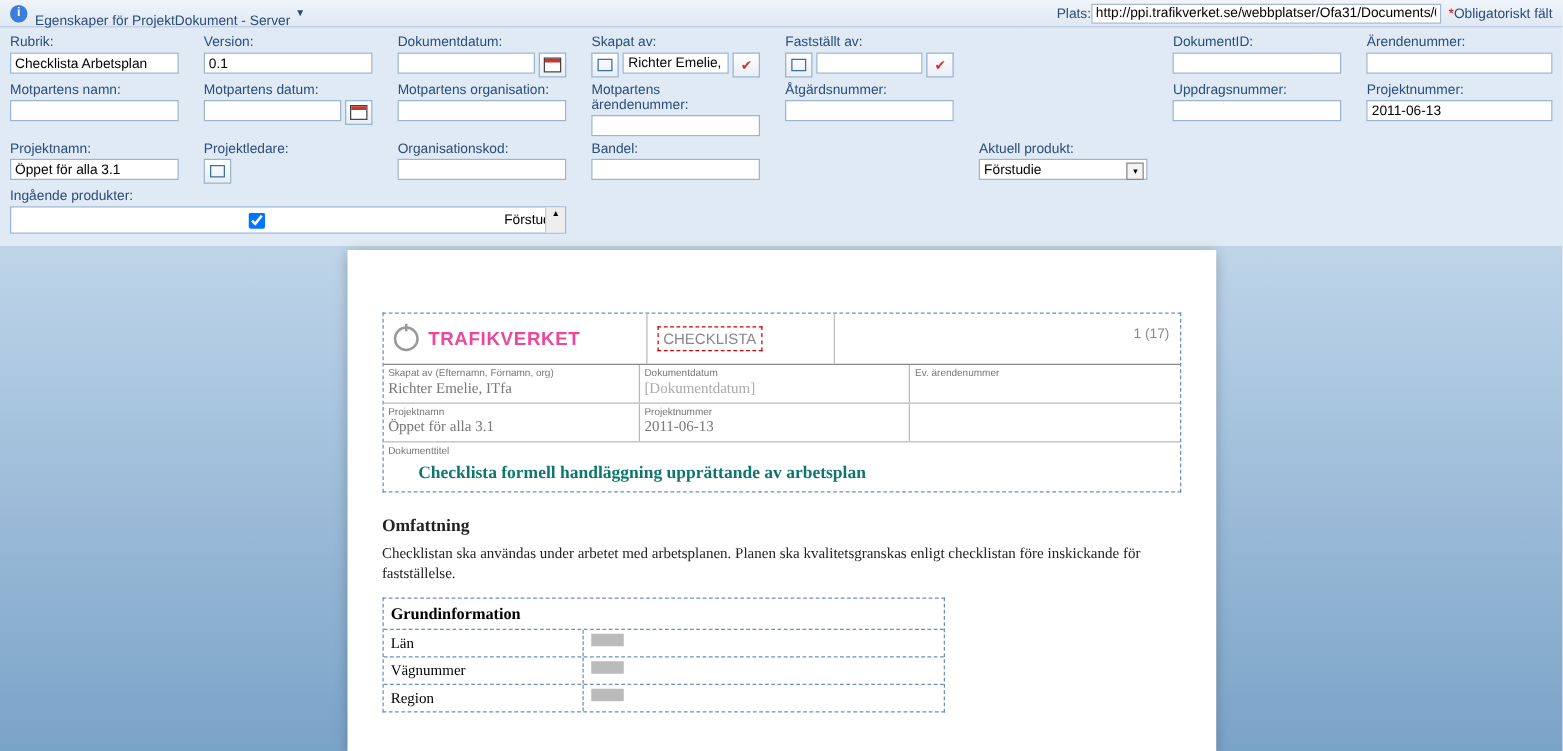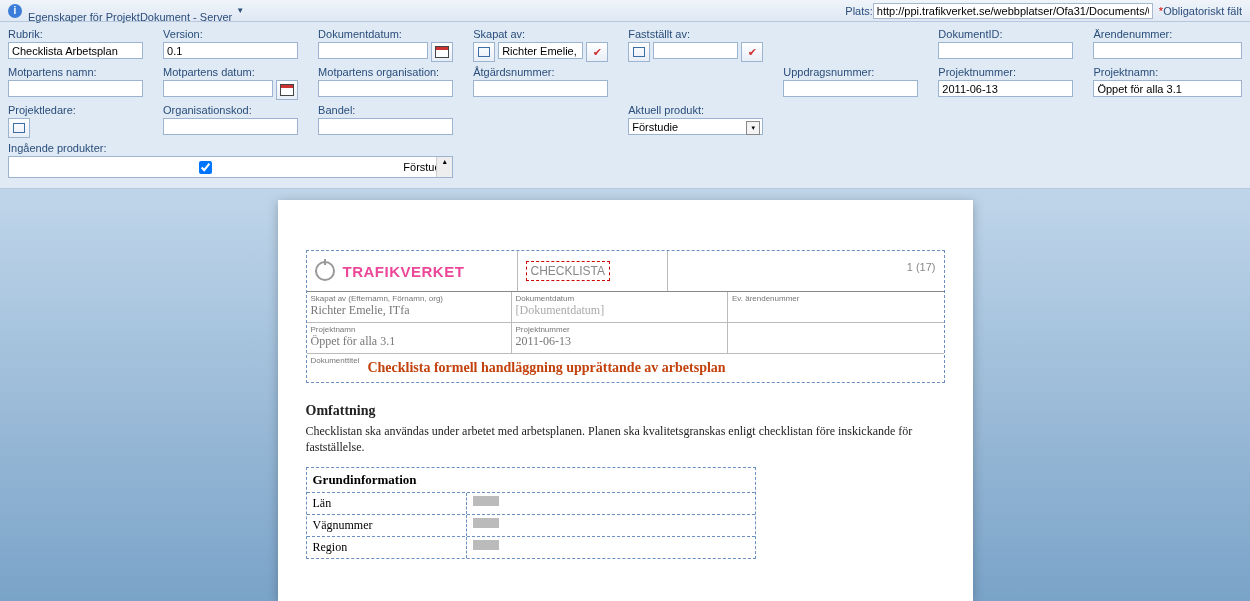--- a/index.html
+++ b/index.html
@@ -191,22 +191,23 @@
   .dh-row { display: flex; border-bottom: 1px solid #bbb; }
   .dh-cell { flex:1; border-right:1px solid #bbb; padding:2px 4px 4px 4px; }
   .dh-cell:last-child { border-right:none; }
   .dh-lbl { font-size:8px; color:#777; }
   .dh-val { font-size:12px; color:#777; font-family: Georgia, serif; }
   .dh-val.grey { color:#aaa; }
   .dh-title {
     padding: 6px 4px;
     font-size: 14px;
     font-family: Georgia, serif;
-    color: #c2410c;
+    color: #0f766e;
     font-weight: bold;
+    margin-left: 24px;
   }
   .section-h {
     font-family: Georgia, serif;
     font-size: 14px;
     font-weight: bold;
     color: #222;
     margin-top: 20px;
     margin-bottom: 4px;
   }
   .body-text {
@@ -345,20 +346,26 @@
         </span>
     </div>
   </div>
   <div class="field">
     <label>Motpartens organisation:</label>
     <div class="ctrl">
         <input value="" style="">
       </div>
   </div>
   <div class="field">
+    <label>Motpartens ärendenummer:</label>
+    <div class="ctrl">
+        <input value="" style="">
+      </div>
+  </div>
+  <div class="field">
     <label>Åtgärdsnummer:</label>
     <div class="ctrl">
         <input value="" style="">
       </div>
   </div>
   <div class="field"></div>
   <div class="field">
     <label>Uppdragsnummer:</label>
     <div class="ctrl">
         <input value="" style="">
@@ -452,21 +459,21 @@
           <div class="dh-lbl">Projektnamn</div>
           <div class="dh-val">Öppet för alla 3.1</div>
         </div>
         <div class="dh-cell">
           <div class="dh-lbl">Projektnummer</div>
           <div class="dh-val">2011-06-13</div>
         </div>
         <div class="dh-cell"></div>
       </div>
 
-      <div class="dh-row" style="border-bottom:none; flex-direction:row;">
+      <div class="dh-row" style="border-bottom:none; flex-direction:column;">
         <div class="dh-lbl" style="padding:2px 4px 0 4px">Dokumenttitel</div>
         <div class="dh-title">Checklista formell handläggning upprättande av arbetsplan</div>
       </div>
     </div>
 
     <div class="section-h">Omfattning</div>
     <div class="body-text">Checklistan ska användas under arbetet med arbetsplanen. Planen ska kvalitetsgranskas enligt checklistan före inskickande för fastställelse.</div>
 
     <div class="grund-table">
       <div class="gh">Grundinformation</div>

